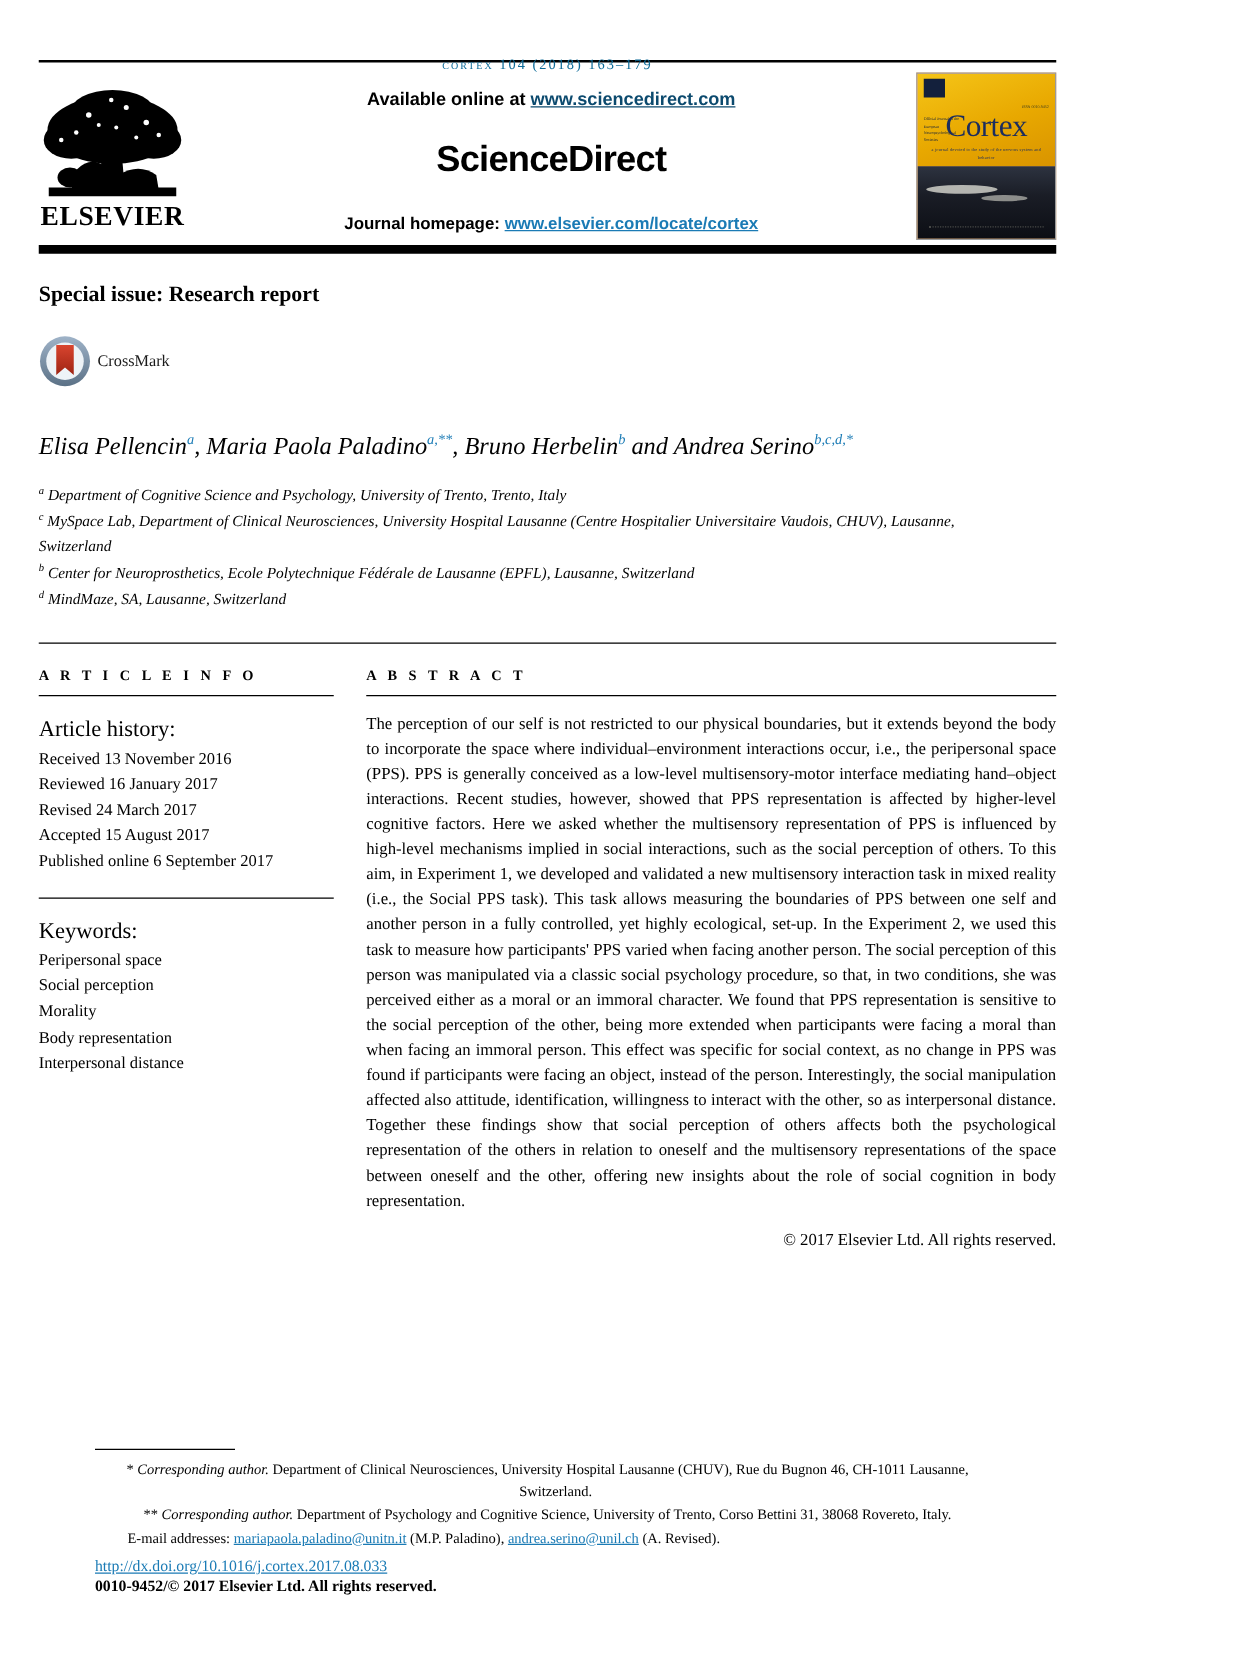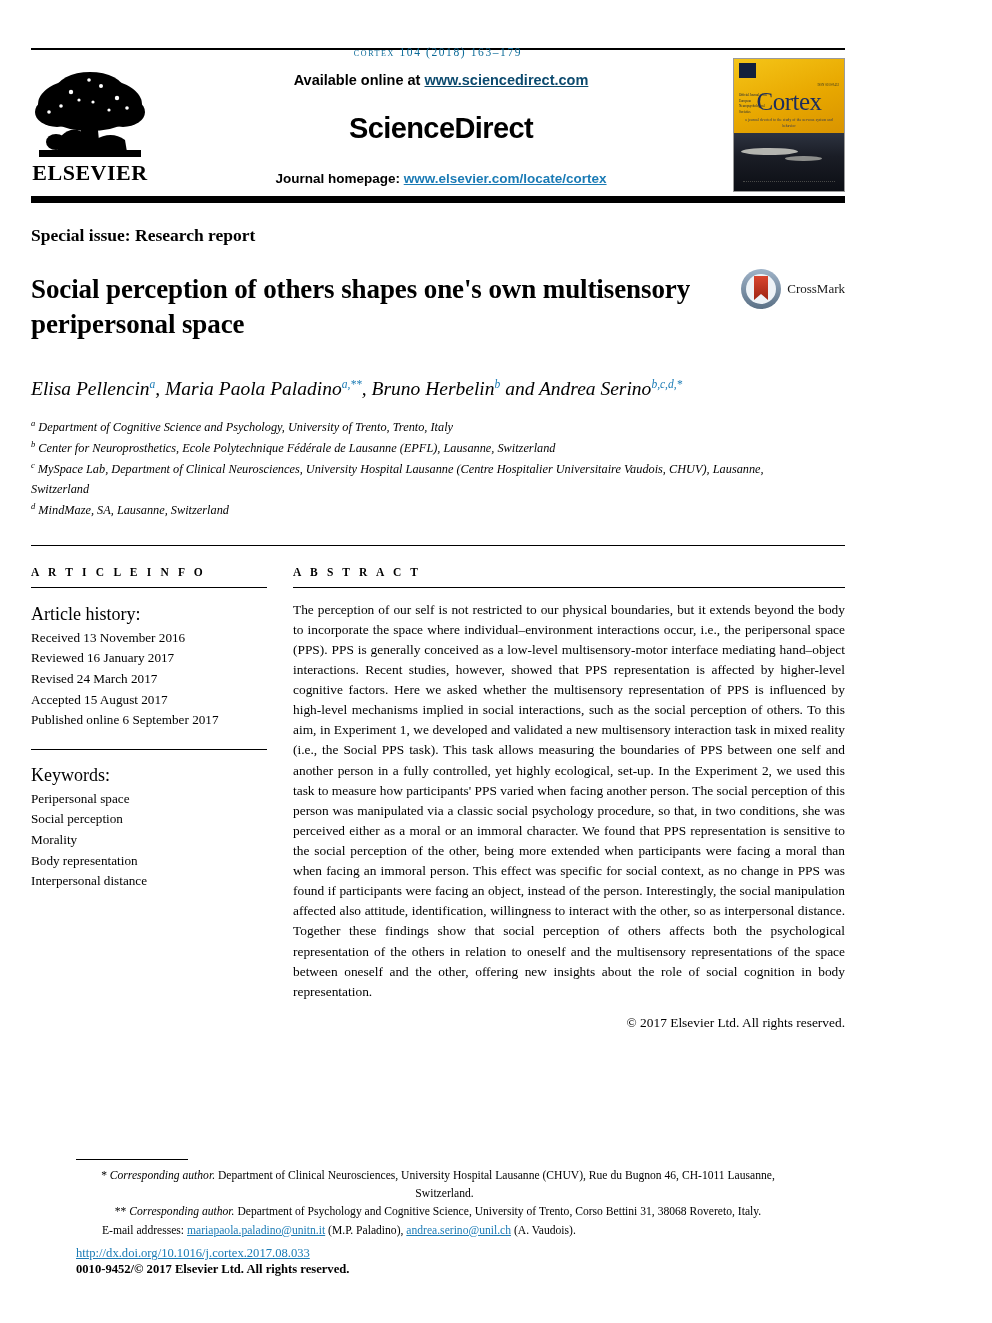--- a/index.html
+++ b/index.html
@@ -233,21 +233,20 @@
       <div class="cover-figline"></div>
     </div>
 
   </div>
 
   <div class="rule-thick"></div>
 
   <div class="special">Special issue: Research report</div>
 
   <div class="title-row">
-    <h1 class="title">Social perception of others shapes one's own multisensory peripersonal space</h1>
     <div class="crossmark">
       <svg class="cm-badge" viewBox="0 0 42 42" xmlns="http://www.w3.org/2000/svg" aria-hidden="true">
         <defs>
           <linearGradient id="cmg" x1="0" y1="0" x2="0" y2="1">
             <stop offset="0%" stop-color="#9fb3c8"></stop>
             <stop offset="100%" stop-color="#5b7186"></stop>
           </linearGradient>
           <linearGradient id="cmr" x1="0" y1="0" x2="0" y2="1">
             <stop offset="0%" stop-color="#d9452f"></stop>
             <stop offset="100%" stop-color="#9e2413"></stop>
@@ -260,22 +259,22 @@
       <span class="cm-text">CrossMark</span>
     </div>
   </div>
 
   <div class="authors">
     <span>Elisa Pellencin</span><sup>a</sup>, <span>Maria Paola Paladino</span><sup>a,**</sup>, <span>Bruno Herbelin</span><sup>b</sup><span> and </span><span>Andrea Serino</span><sup>b,c,d,*</sup>
   </div>
 
   <div class="affils">
     <div><sup>a</sup> <span>Department of Cognitive Science and Psychology, University of Trento, Trento, Italy</span></div>
+    <div><sup>c</sup> <span>MySpace Lab, Department of Clinical Neurosciences, University Hospital Lausanne (Centre Hospitalier Universitaire Vaudois, CHUV), Lausanne, Switzerland</span></div>
     <div><sup>b</sup> <span>Center for Neuroprosthetics, Ecole Polytechnique Fédérale de Lausanne (EPFL), Lausanne, Switzerland</span></div>
-    <div><sup>c</sup> <span>MySpace Lab, Department of Clinical Neurosciences, University Hospital Lausanne (Centre Hospitalier Universitaire Vaudois, CHUV), Lausanne, Switzerland</span></div>
     <div><sup>d</sup> <span>MindMaze, SA, Lausanne, Switzerland</span></div>
   </div>
 
   <div class="rule-sep"></div>
 
   <div class="cols">
 
     <div class="col-info">
       <div class="sec-head">A R T I C L E  I N F O</div>
       <div class="sec-rule"></div>
@@ -314,21 +313,21 @@
       <span>*</span>
       <span class="it">Corresponding author.</span><span> Department of Clinical Neurosciences, University Hospital Lausanne (CHUV), Rue du Bugnon 46, CH-1011 Lausanne, Switzerland.</span>
     </div>
 
     <div class="fn fn-in">
       <span>**</span>
       <span class="it">Corresponding author.</span><span> Department of Psychology and Cognitive Science, University of Trento, Corso Bettini 31, 38068 Rovereto, Italy.</span>
     </div>
 
     <div class="fn fn-email">
-      <span>E-mail addresses: </span><a class="lnk" href="#">mariapaola.paladino@unitn.it</a><span> (M.P. Paladino), </span><a class="lnk" href="#">andrea.serino@unil.ch</a><span> (A. Vaudois).</span>
+      <span>E-mail addresses: </span><a class="lnk" href="#">mariapaola.paladino@unitn.it</a><span> (M.P. Paladino), </span><a class="lnk" href="#">andrea.serino@unil.ch</a><span> (A. Revised).</span>
     </div>
 
     <div class="doi">
       <a class="lnk" href="#">http://dx.doi.org/10.1016/j.cortex.2017.08.033</a>
     </div>
     <div class="issn">0010-9452/© 2017 Elsevier Ltd. All rights reserved.</div>
   </div>
 
 </div>
 

